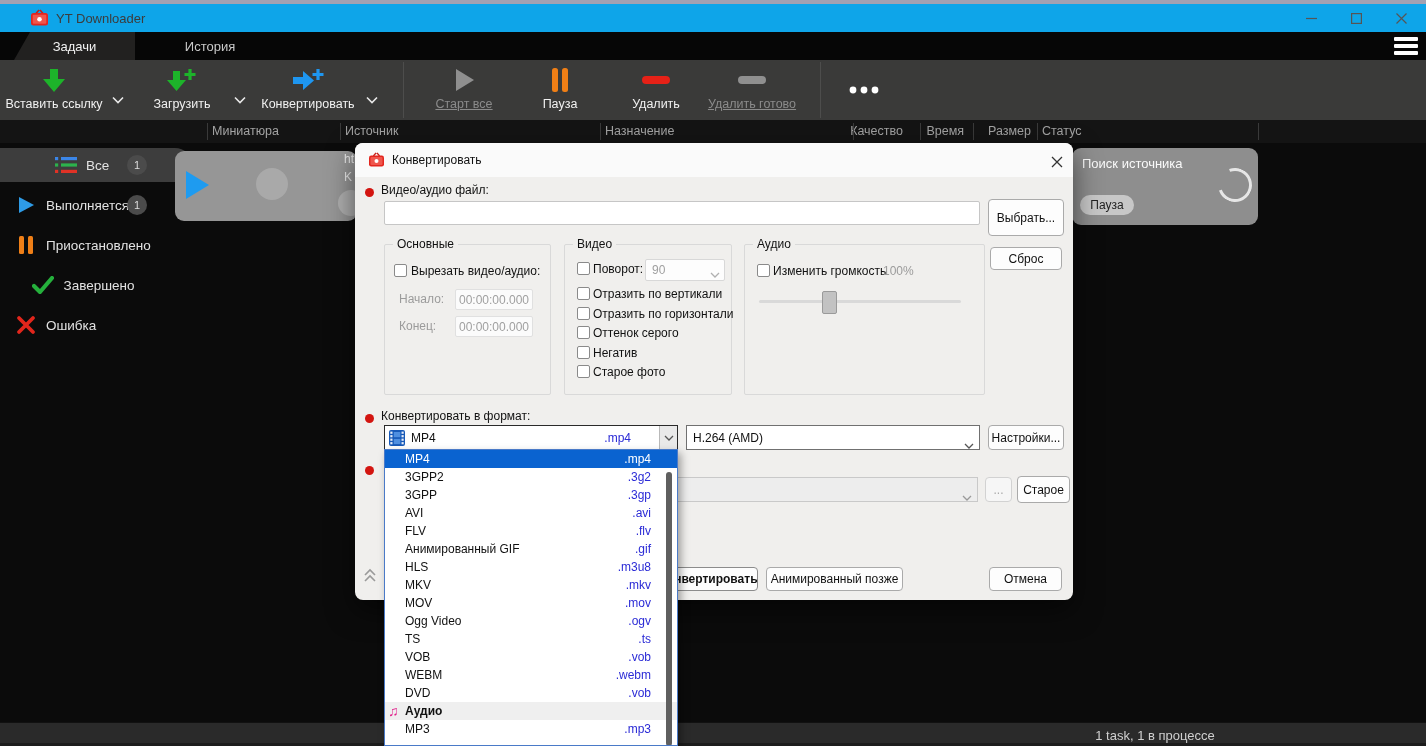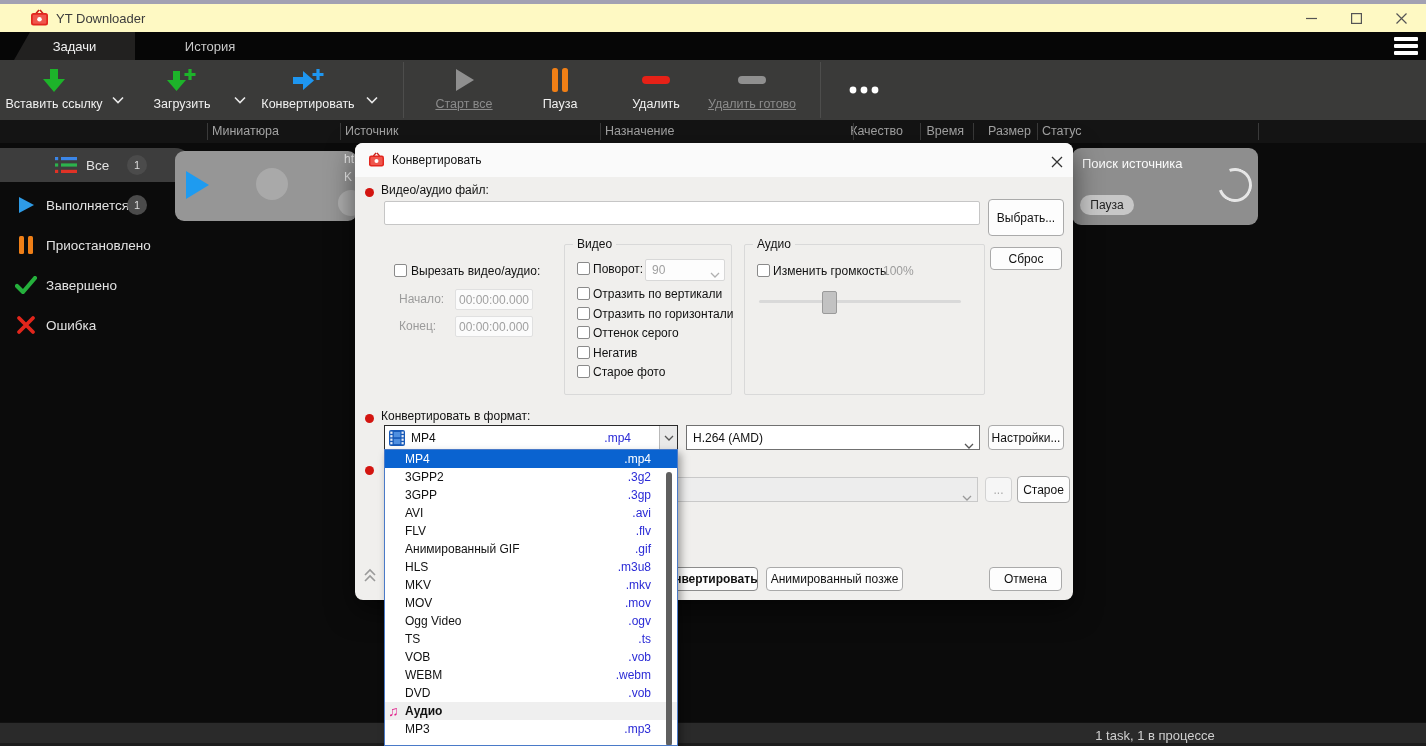--- a/index.html
+++ b/index.html
@@ -1,21 +1,21 @@
 <!DOCTYPE html>
 <html><head>
 <meta charset="utf-8">
 <style>
   html,body{margin:0;padding:0;background:#000;}
   .stage{position:relative;width:1426px;height:746px;overflow:hidden;background:#0b0b0b;
          font-family:"Liberation Sans",sans-serif;-webkit-font-smoothing:antialiased;}
   .abs{position:absolute;}
   
   .topstrip{position:absolute;left:0;top:0;width:100%;height:4px;background:#a2a1b2;}
-  .titlebar{position:absolute;left:0;top:4px;width:100%;height:44px;background:#fef9c3;}
+  .titlebar{position:absolute;left:0;top:4px;width:100%;height:44px;background:#0ea5e9;}
   .apptitle{position:absolute;left:56px;top:7px;font-size:13px;color:#3c3c3c;}
   .appicon{position:absolute;left:30px;top:5px;}
   .wc{position:absolute;top:0;width:34px;height:28px;display:flex;align-items:center;justify-content:center;color:#555;}
   
   .tabbar{position:absolute;left:0;top:32px;width:100%;height:28px;background:#060606;}
   .tab{position:absolute;top:0;height:28px;display:flex;align-items:center;justify-content:center;font-size:13px;}
   .tab-active{left:14px;width:121px;background:#222120;color:#f2f2f2;
               clip-path:polygon(16px 0,100% 0,100% 100%,0 100%);}
   .tab-plain{left:150px;width:120px;color:#c9c9c9;background:transparent;}
   .hamburger{position:absolute;right:8px;top:5px;width:24px;height:18px;cursor:pointer;}
@@ -286,21 +286,21 @@
       </div>
       <div class="side-item" style="top: 228px; width: 152px;">
         <span class="sicon">
           <svg width="16" height="20">
             <rect x="1" y="1" width="5" height="18" rx="1.5" fill="#ef7f17"></rect>
             <rect x="10" y="1" width="5" height="18" rx="1.5" fill="#ef7f17"></rect>
           </svg>
         </span>
         <span class="slabel">Приостановлено</span>
       </div>
-      <div class="side-item" style="top: 268px; width: 152px;">
+      <div class="side-item" style="top: 268px; width: 152px; justify-content: center;">
         <span class="sicon">
           <svg width="22" height="18">
             <path d="M2 10l6 6L20 2" stroke="#25b03c" stroke-width="4.2" fill="none" stroke-linecap="round" stroke-linejoin="round"></path>
           </svg>
         </span>
         <span class="slabel">Завершено</span>
       </div>
       <div class="side-item" style="top: 308px; width: 152px;">
         <span class="sicon">
           <svg width="20" height="20">
@@ -345,20 +345,23 @@
         <svg width="12" height="12">
           <path d="M1 1l10 10M11 1L1 11" stroke="#333" stroke-width="1.3"></path>
         </svg>
       </span>
 
     <span class="rdot" style="left:10px;top:45px"></span>
     <span class="dlabel" style="left:26px;top:40px">Видео/аудио файл:</span>
     <input class="tfield" style="left: 29px; top: 58px; width: 596px; height: 24px;" value="">
     <div class="btn" style="left:633px;top:56px;width:76px;height:37px">Выбрать...</div>
 
+    <div class="group" style="left:29px;top:101px;width:165px;height:149px">
+      <span class="gtitle">Основные</span>
+    </div>
     <span class="cb" style="left:39px;top:121px"></span>
     <span class="dlabel" style="left:56px;top:121px">Вырезать видео/аудио:</span>
     <span class="dlabel gray" style="left:44px;top:149px">Начало:</span>
     <div class="timefield" style="left:100px;top:146px;width:78px;height:21px">00:00:00.000</div>
     <span class="dlabel gray" style="left:44px;top:176px">Конец:</span>
     <div class="timefield" style="left:100px;top:173px;width:78px;height:21px">00:00:00.000</div>
 
     <div class="group" style="left:209px;top:101px;width:166px;height:149px">
       <span class="gtitle">Видео</span>
     </div>

